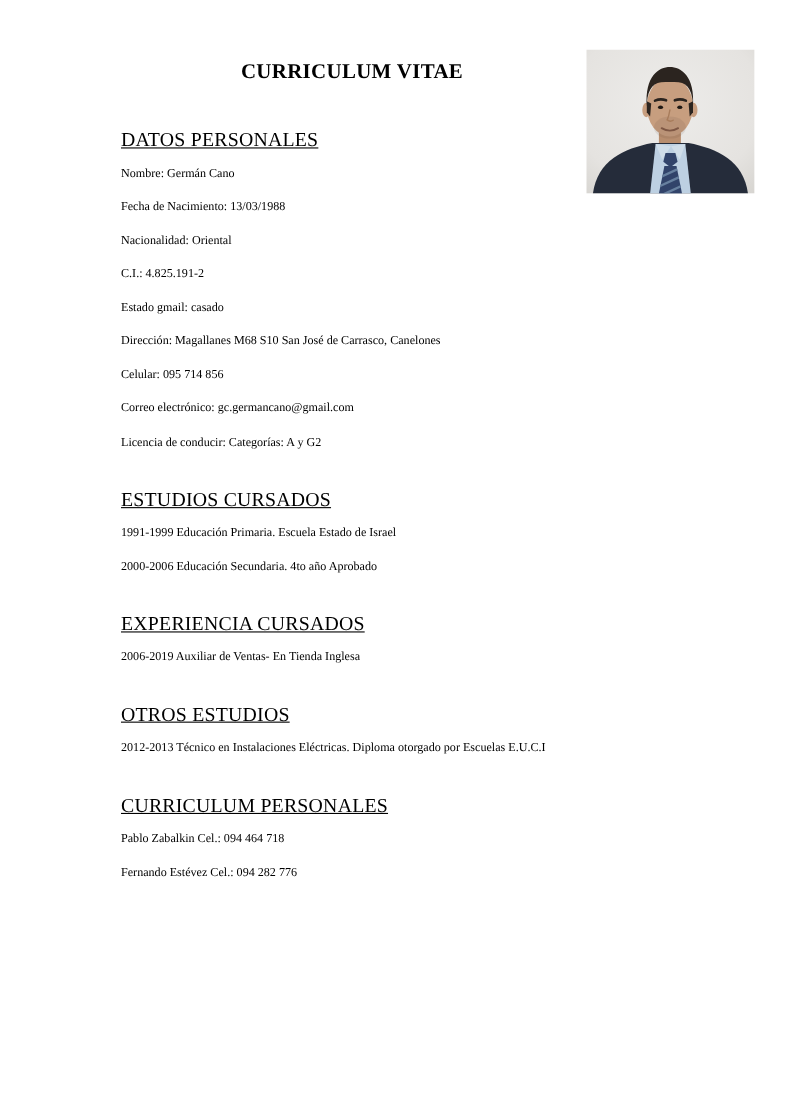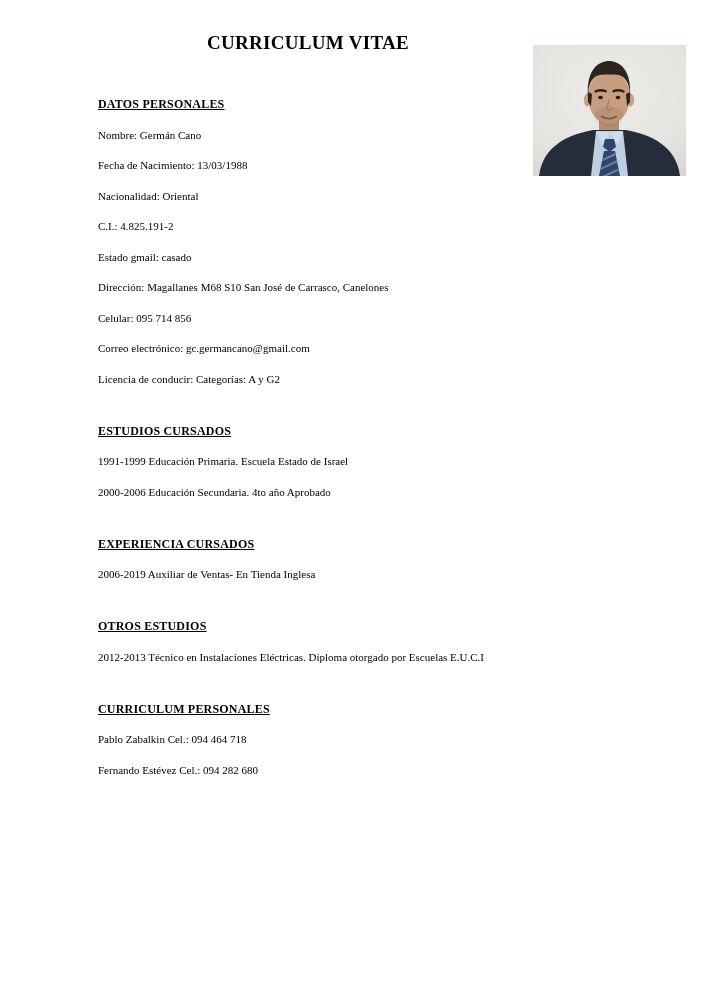--- a/index.html
+++ b/index.html
@@ -7,37 +7,37 @@
     width: 720px;
     height: 1005px;
     background: #ffffff;
     position: relative;
     overflow: hidden;
     font-family: "Liberation Serif", "DejaVu Serif", serif;
     color: #000000;
   }
   .page {
     position: absolute;
-    left: 98px;
+    left: 110px;
     top: 0;
     width: 514px;
-    padding-top: 32px;
+    padding-top: 55px;
   }
   .title {
     font-size: 19px;
     font-weight: bold;
     line-height: 22px;
     width: 420px;
     text-align: center;
     margin: 0 0 40px 0;
     letter-spacing: 0.3px;
   }
   .heading {
-    font-size: 12px;
-    font-weight: bold;
+    font-size: 18px;
+    font-weight: normal;
     text-decoration: underline;
     line-height: 20px;
     margin: 32px 0 10.5px 0;
     letter-spacing: 0.2px;
   }
   .line {
     font-size: 11px;
     line-height: 20px;
     margin: 0 0 10.5px 0;
   }
@@ -90,21 +90,21 @@
     <p class="heading">OTROS ESTUDIOS</p>
     <div>
           <p class="line">2012-2013 Técnico en Instalaciones Eléctricas. Diploma otorgado por Escuelas E.U.C.I</p>
         </div>
   </section>
 
   <section>
     <p class="heading">CURRICULUM PERSONALES</p>
     <div>
           <p class="line">Pablo Zabalkin Cel.: 094 464 718</p>
-          <p class="line">Fernando Estévez Cel.: 094 282 680</p>
+          <p class="line">Fernando Estévez Cel.: 094 282 776</p>
         </div>
   </section>
 </div>
 </div>
 
 <div class="photo">
   <svg viewBox="0 0 153 131" preserveAspectRatio="none" xmlns="http://www.w3.org/2000/svg">
     <defs>
       <radialGradient id="bgGrad" cx="48%" cy="38%" r="80%">
         <stop offset="0%" stop-color="#edecea"></stop>

